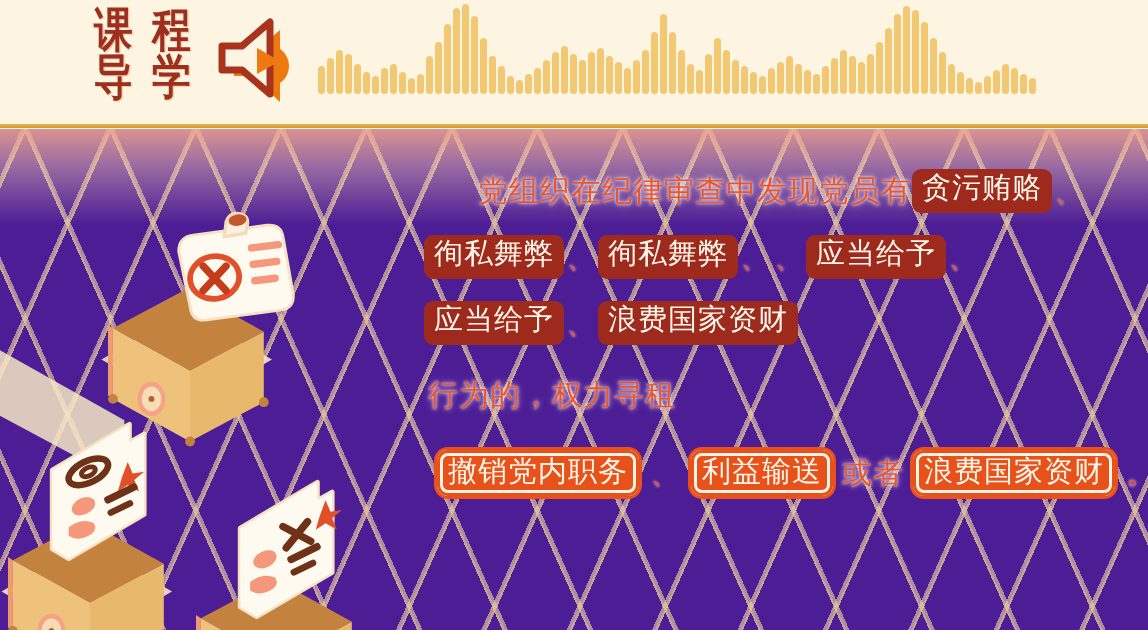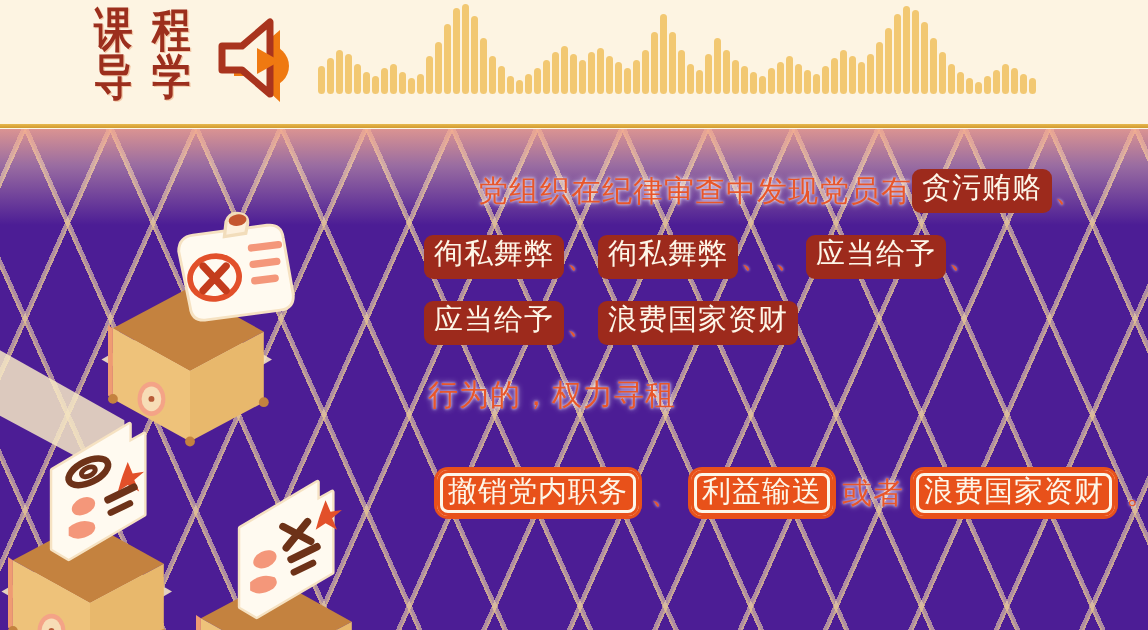--- a/index.html
+++ b/index.html
@@ -169,21 +169,21 @@
     font-size: 29px;
     padding: 7px 11px 10px 11px;
     border-radius: 11px;
     white-space: nowrap;
     letter-spacing: 1px;
     line-height: 1;
     box-shadow: inset 0 0 0 3px #e8511a, inset 0 0 0 6px #fdf6e8, 0 0 0 3px #e8511a;
     margin: 0 9px;
     font-family: "Liberation Serif", "DejaVu Serif", serif;
   }
-  .tline.l5 { margin-top: 46px; padding-left: 12px; text-align: center; }
+  .tline.l5 { margin-top: 26px; padding-left: 12px; text-align: center; }
   .tline.l4 { margin-top: 20px; padding-left: 12px; }
   .tline.l2, .tline.l3 { padding-left: 8px; }
 </style>
 </head>
 <body>
 
 <div id="stage">
 
   <div id="header">
 

